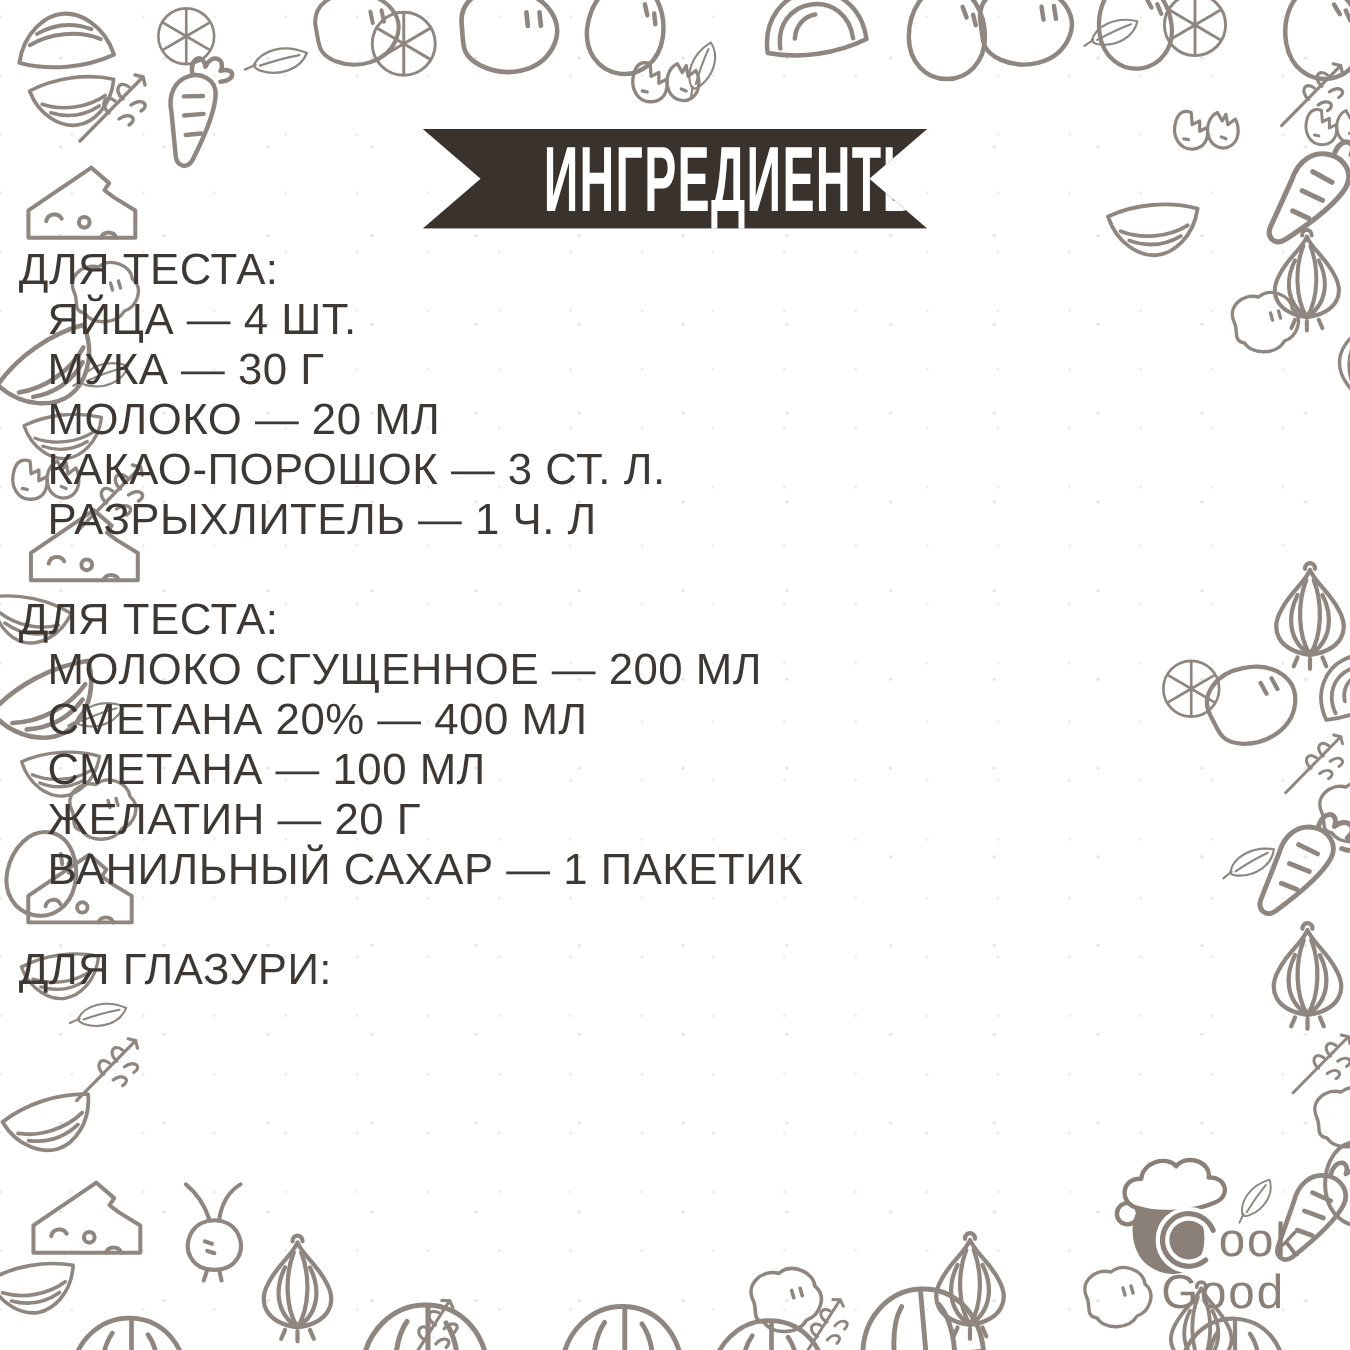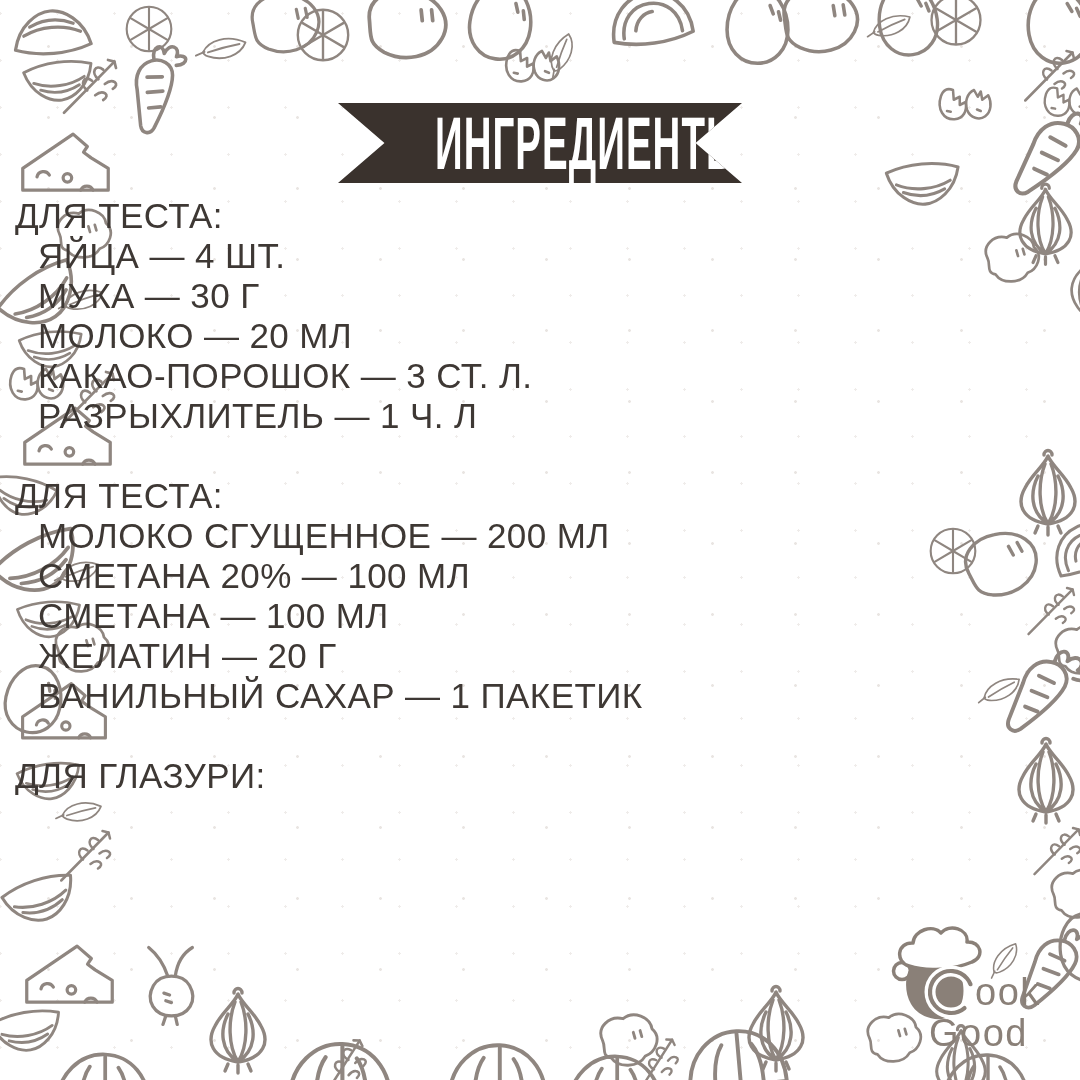--- a/index.html
+++ b/index.html
@@ -208,21 +208,21 @@
           <div class="line">МОЛОКО — 20 МЛ</div>
           <div class="line">КАКАО-ПОРОШОК — 3 СТ. Л.</div>
           <div class="line">РАЗРЫХЛИТЕЛЬ — 1 Ч. Л</div>
         </div>
   </section>
 
   <section class="sec">
     <h2 class="sec-heading">ДЛЯ ТЕСТА:</h2>
     <div class="sec-items">
           <div class="line">МОЛОКО СГУЩЕННОЕ — 200 МЛ</div>
-          <div class="line">СМЕТАНА 20% — 100 МЛ</div>
+          <div class="line">СМЕТАНА 20% — 400 МЛ</div>
           <div class="line">СМЕТАНА — 100 МЛ</div>
           <div class="line">ЖЕЛАТИН — 20 Г</div>
           <div class="line">ВАНИЛЬНЫЙ САХАР — 1 ПАКЕТИК</div>
         </div>
   </section>
 
   <section class="sec">
     <h2 class="sec-heading">ДЛЯ ГЛАЗУРИ:</h2>
   </section>
 </div>

